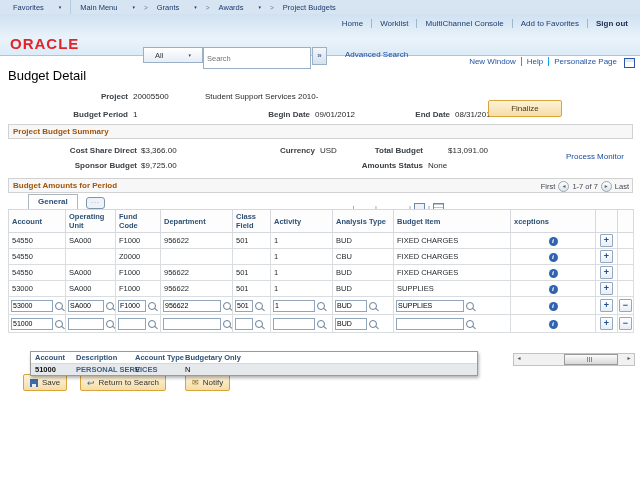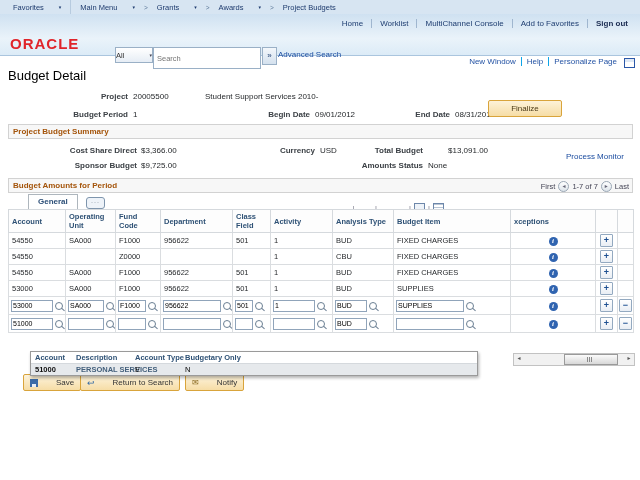--- a/index.html
+++ b/index.html
@@ -20,26 +20,26 @@
         background:linear-gradient(180deg,#cfe1f1 0%,#eaf3fa 60%,#dcebf7 100%);
         border-bottom:1px solid #aac5de;}
   .brand{position:absolute;left:10px;top:21px;font-size:15px;font-weight:bold;color:#e0242a;letter-spacing:1px;}
   .toplinks{position:absolute;top:3px;right:4px;display:flex;align-items:center;font-size:8px;color:#1d3c70;height:12px;}
   .toplink{padding:0 8px;cursor:pointer;}
   .toplink.div{border-left:1px solid #9fb6cf;}
   .toplink.strong{font-weight:bold;color:#1b2c52;}
   .searchrow{position:absolute;left:115px;top:33px;display:flex;align-items:flex-start;}
   .scope{width:36px;height:14px;border:1px solid #9ab0c6;background:linear-gradient(#ffffff,#e6edf5);
          font-size:7.5px;color:#333;display:flex;align-items:center;justify-content:space-between;
-         padding:0 0;cursor:pointer;}
+         padding:0 11px;cursor:pointer;margin-left:28px;}
   .scope .caret{color:#445;}
   .searchbox{width:100px;height:12px;border:1px solid #9ab0c6;font-size:7.5px;padding:4px 3px;color:#444;}
   .gobtn{width:13px;height:16px;margin-left:1px;background:linear-gradient(#f3f7fb,#d4e1ee);
          border:1px solid #9ab0c6;font-size:8px;color:#1d3c70;text-align:center;line-height:15px;cursor:pointer;}
-  .advsearch{margin-left:1px;font-size:8px;margin-top:3px;}
+  .advsearch{margin-left:18px;font-size:8px;margin-top:3px;}
 
   
   .pagelinks{position:absolute;top:57px;right:18px;display:flex;align-items:center;font-size:8px;color:#2453a4;}
   .pagelink{padding:0 5px;cursor:pointer;}
   .pagelink.div{border-left:1px solid #0ea5e9;}
   .layout-ic{position:absolute;top:58px;right:5px;width:9px;height:8px;border:1px solid #2b57a8;
              background:linear-gradient(#dfe9f6 40%,#fff 40%);cursor:pointer;}
 
   
   .ptitle{position:absolute;left:8px;top:68px;font-size:13px;color:#000000;}
@@ -110,21 +110,21 @@
   .pop-head{font-weight:bold;color:#2e5175;border-bottom:1px solid #d5d9dd;}
   .pop-data{background:#e6e9ec;cursor:pointer;}
   .pop-c0{position:absolute;left:4px;}  .pop-c1{position:absolute;left:45px;}
   .pop-c2{position:absolute;left:104px;}.pop-c3{position:absolute;left:154px;}
   .pop-data .pop-c0{font-weight:bold;color:#111;}
   .pop-data .pop-c1{color:#44607c;font-weight:bold;}
 
   
   .fbtn{position:absolute;top:374px;height:15px;background:linear-gradient(#fdf3dd,#f6dda6);
         border:1px solid #d9a43b;border-radius:2px;font-size:8px;color:#333;
-        display:flex;align-items:center;gap:18px;padding:0 6px;cursor:pointer;}
+        display:flex;align-items:center;gap:4px;padding:0 6px;cursor:pointer;}
   .save-ic{display:inline-block;width:8px;height:8px;background:#3c6ca8;position:relative;flex:none;}
   .save-ic::after{content:"";position:absolute;left:2px;bottom:0;width:4px;height:3px;background:#e8eef5;}
   .ret-ic{color:#3a6ea5;font-size:9px;line-height:8px;}
   .not-ic{color:#8a6a1f;font-size:8px;line-height:8px;}
 </style>
 </head>
 <body>
 
 <div class="screen">
 

